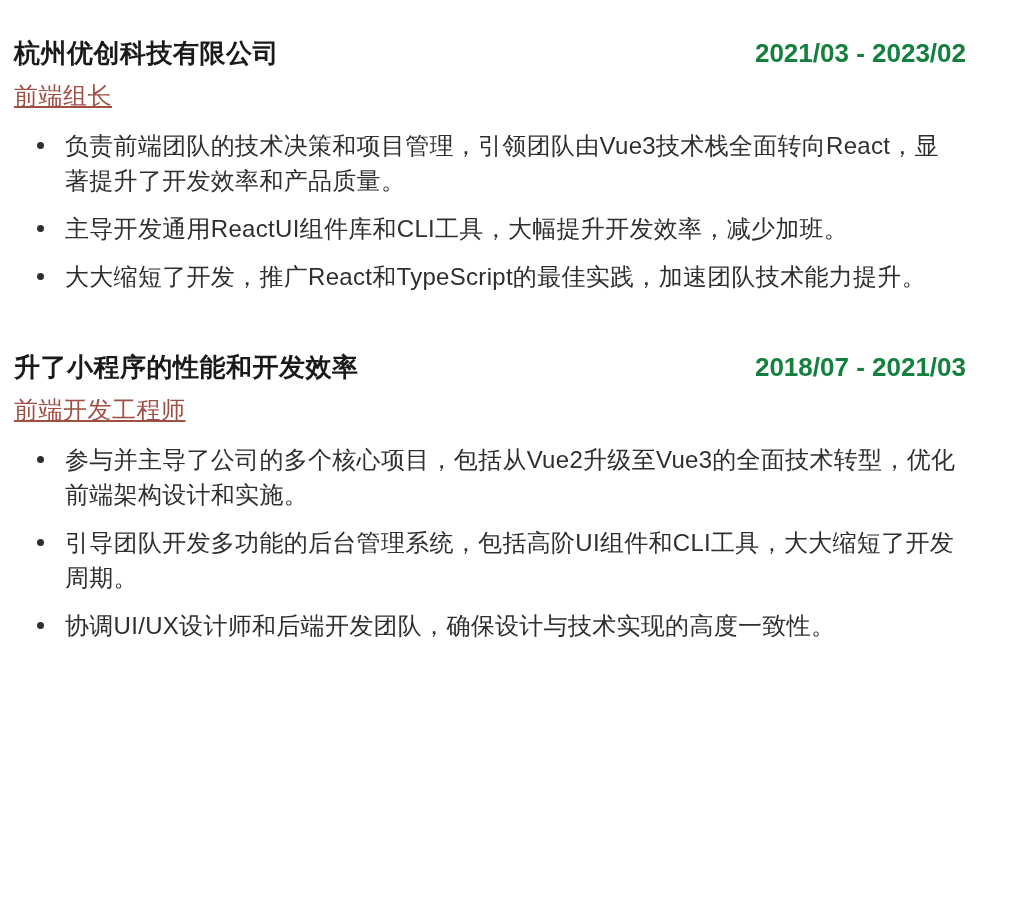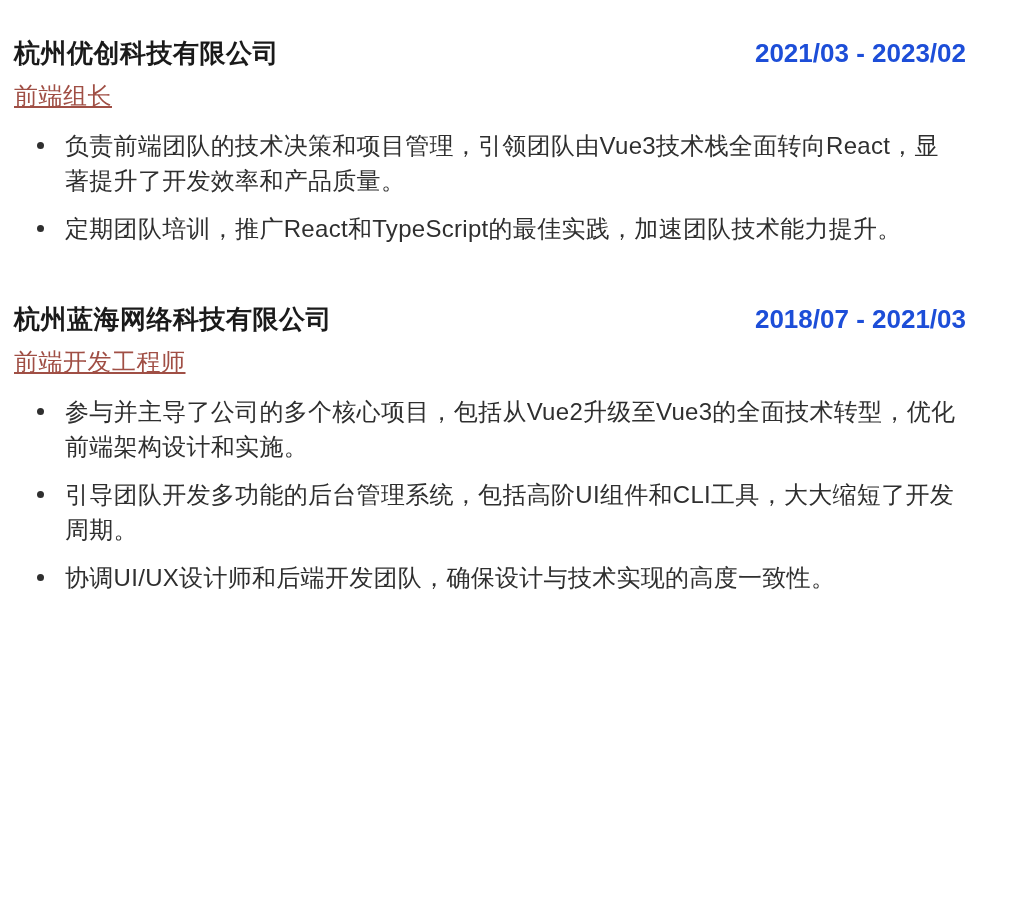--- a/index.html
+++ b/index.html
@@ -25,21 +25,21 @@
   }
   .company {
     font-size: 26px;
     font-weight: 700;
     color: #1a1a1a;
     letter-spacing: 0.5px;
   }
   .date-range {
     font-size: 26px;
     font-weight: 700;
-    color: #1d4ed8;
+    color: #15803d;
     white-space: nowrap;
   }
   .role {
     margin-top: 8px;
     font-size: 24px;
     font-weight: 400;
     color: #a1healthy;
     color: #a04f45;
     line-height: 32px;
     letter-spacing: 0.5px;
@@ -80,27 +80,28 @@
 
   <section class="entry">
     <header class="entry-header">
       <h2 class="company">杭州优创科技有限公司</h2>
       <span class="date-range">2021/03 - 2023/02</span>
     </header>
     <div class="role">前端组长</div>
     <ul class="bullets">
       <li><span class="bullet-text">负责前端团队的技术决策和项目管理，引领团队由Vue3技术栈全面转向React，显
 著提升了开发效率和产品质量。</span></li>
-      <li><span class="bullet-text">定期团队培训，推广React和TypeScript的最佳实践，加速团队技术能力提升。</span></li>
+      <li><span class="bullet-text">主导开发通用ReactUI组件库和CLI工具，大幅提升开发效率，减少加班。</span></li>
+      <li><span class="bullet-text">大大缩短了开发，推广React和TypeScript的最佳实践，加速团队技术能力提升。</span></li>
     </ul>
   </section>
 
   <section class="entry">
     <header class="entry-header">
-      <h2 class="company">杭州蓝海网络科技有限公司</h2>
+      <h2 class="company">升了小程序的性能和开发效率</h2>
       <span class="date-range">2018/07 - 2021/03</span>
     </header>
     <div class="role">前端开发工程师</div>
     <ul class="bullets">
       <li><span class="bullet-text">参与并主导了公司的多个核心项目，包括从Vue2升级至Vue3的全面技术转型，优化
 前端架构设计和实施。</span></li>
       <li><span class="bullet-text">引导团队开发多功能的后台管理系统，包括高阶UI组件和CLI工具，大大缩短了开发
 周期。</span></li>
       <li><span class="bullet-text">协调UI/UX设计师和后端开发团队，确保设计与技术实现的高度一致性。</span></li>
     </ul>

